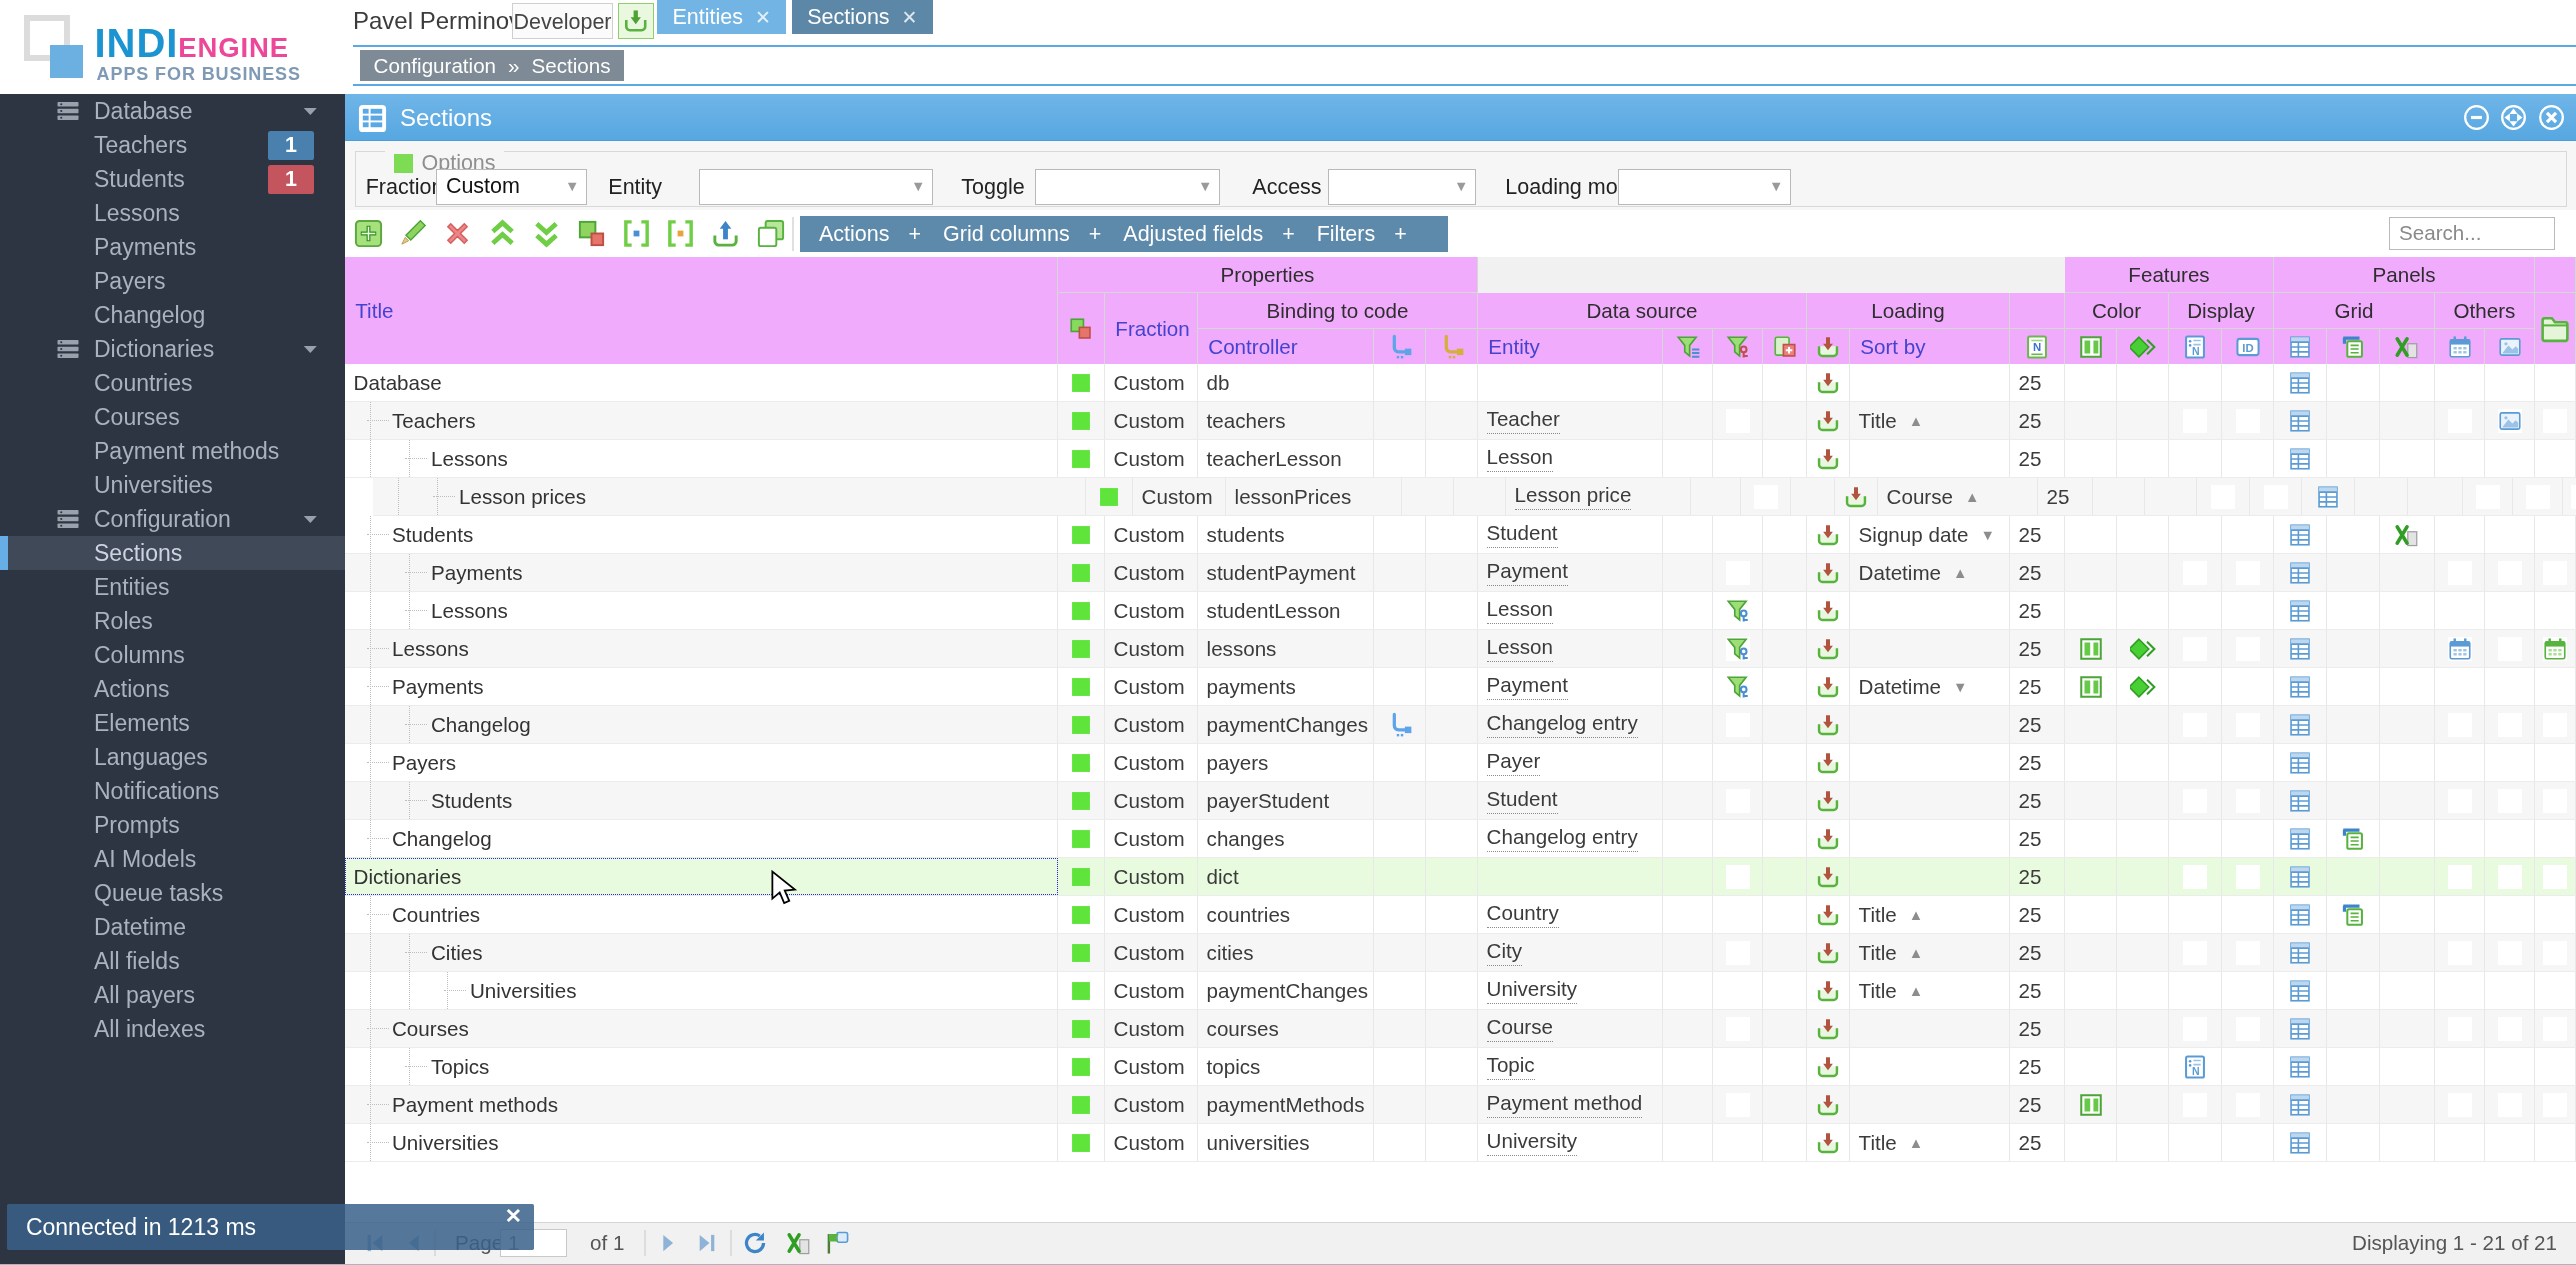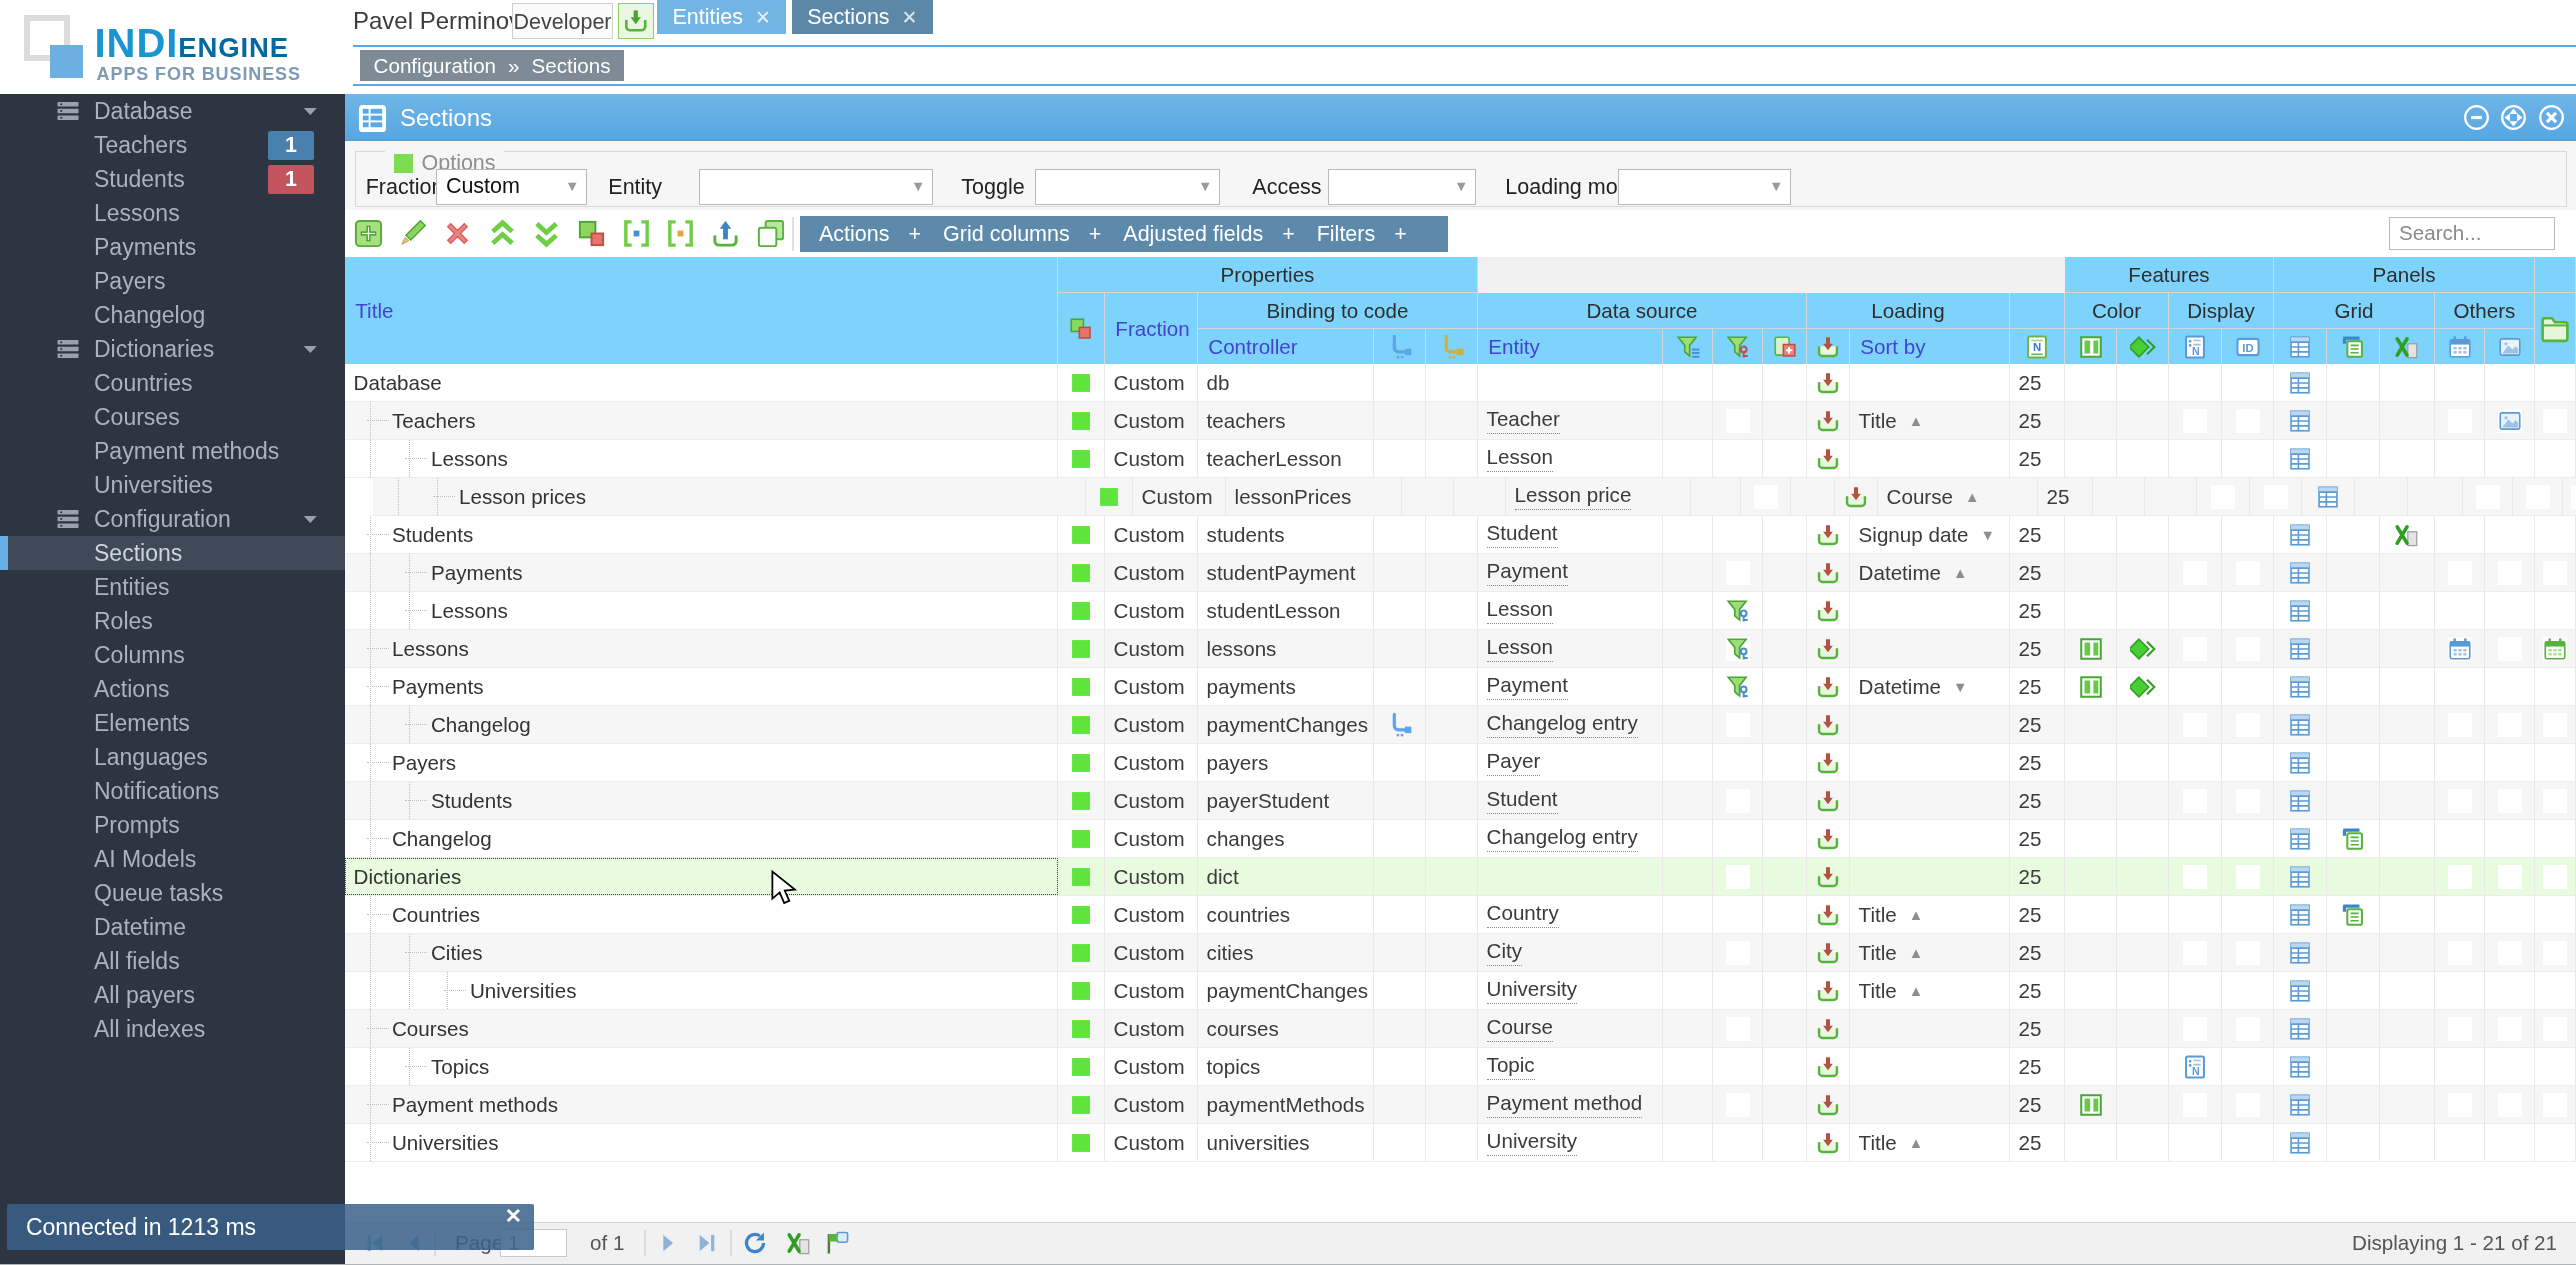--- a/index.html
+++ b/index.html
@@ -6,21 +6,21 @@
   #app{position:relative;width:2576px;height:1266px;background:#fff;overflow:hidden;
        font-family:"Liberation Sans",sans-serif;color:#333;border-bottom:2.6px solid #aeb4ba;box-sizing:border-box}
   .ic{display:inline-block;line-height:0}
   .ic svg{width:100%;height:100%}
   
   #topbar{position:absolute;left:0;top:0;width:2576px;height:94px;background:#fff}
   #logo{position:absolute;left:20.6px;top:8.6px;width:318px;height:79px}
   .lg-sq1{position:absolute;left:3.4px;top:6.9px;width:34px;height:34px;border:6.9px solid #dcdcdc}
   .lg-sq2{position:absolute;left:29px;top:36px;width:33px;height:33px;background:#6cb0e2}
   .lg-line1{position:absolute;left:74px;top:12px;font-size:40px;font-weight:bold;color:#1d94d2;letter-spacing:0.9px}
-  .lg-line1 .eng{font-size:27.5px;color:#0369a1;font-weight:bold}
+  .lg-line1 .eng{font-size:27.5px;color:#ec4899;font-weight:bold}
   .lg-line2{position:absolute;left:76px;top:55px;font-size:18px;font-weight:bold;color:#7f9ab5;letter-spacing:0.9px}
   #user-name{position:absolute;left:353px;top:6.9px;font-size:24px;color:#3c3c3c}
   #role-box{position:absolute;left:512px;top:3.4px;width:101px;height:36px;border:1.7px solid #cfcfcf;background:#fbfbfb;
             font-size:21.5px;color:#444;text-align:center;line-height:36px;box-sizing:border-box}
   #role-apply{position:absolute;left:618px;top:3.4px;width:36px;height:36px;border:1.7px solid #8ecf6c;background:#eaf8df;box-sizing:border-box}
   #role-apply .ic{width:27.5px;height:27.5px;margin:2.6px}
   #tabs{position:absolute;left:657px;top:0px;height:34px;display:flex}
   .tab{height:34px;display:flex;align-items:center;padding:0 15.5px;margin-right:5.2px;color:#fff;font-size:21.5px}
   .tab .tclose{margin-left:12px;font-size:19px;color:rgba(255,255,255,.8);line-height:1}
   
@@ -66,21 +66,21 @@
              padding:0 19px;color:#fff;font-size:21.5px}
   #actionbar .albl{margin-right:19px;cursor:pointer}
   #actionbar .aplus{margin-right:22px;cursor:pointer}
   #search-input{position:absolute;right:20.6px;top:6.9px;width:166px;height:33px;border:1.7px solid #b9b9b9;box-sizing:border-box;
                 font-size:20.6px;padding:0 8.6px;color:#333;font-family:"Liberation Sans",sans-serif}
   #search-input::placeholder{color:#8a8a8a}
   
   #ghead{position:absolute;left:0;top:163px;right:0;height:107px;display:grid;grid-template-rows:36px 36px 35px;background:#f1f1f1;
          border-bottom:0.9px solid #cfcfcf;box-sizing:border-box}
   .hcell{border-right:0.9px solid #d6d6d6;border-bottom:0.9px solid #d6d6d6;display:flex;align-items:center;justify-content:center;
-         font-size:20.6px;color:#2e2e2e;overflow:hidden;background:#7dd3fc}
+         font-size:20.6px;color:#2e2e2e;overflow:hidden;background:#f0abfc}
   .hcell.blue{color:#4343cf;justify-content:flex-start;padding-left:10.3px}
   .hcell.nob{border-bottom:none}
   .hcell .ic{width:26px;height:26px}
   .hcell .bigic{width:36px;height:33px}
   
   #grows{position:absolute;left:0;top:270px;right:0}
   .grow{display:grid;height:38px;border-bottom:0.9px solid #ececec;box-sizing:border-box;background:#fff}
   .grow.alt{background:#f6f6f6}
   .grow.sel{background:#e9fbdf}
   .gcell{position:relative;border-right:0.9px solid #e8e8e8;display:flex;align-items:center;justify-content:center;

